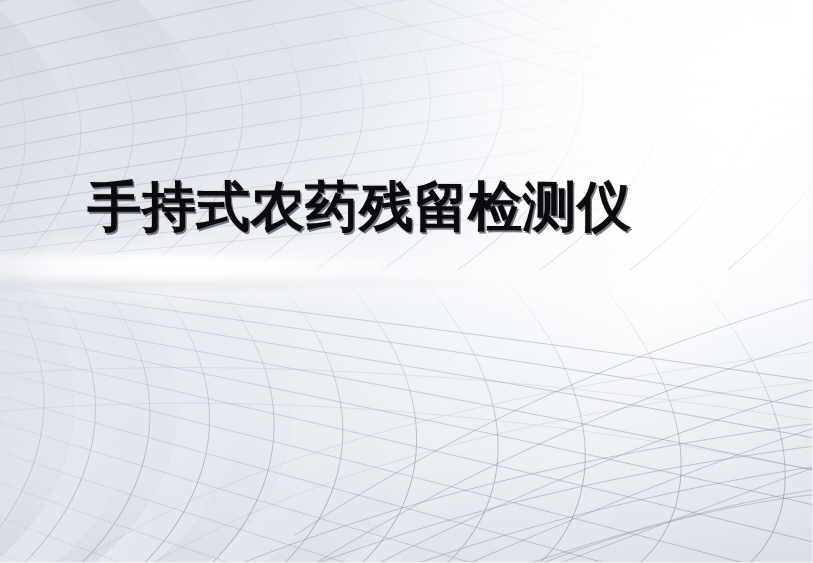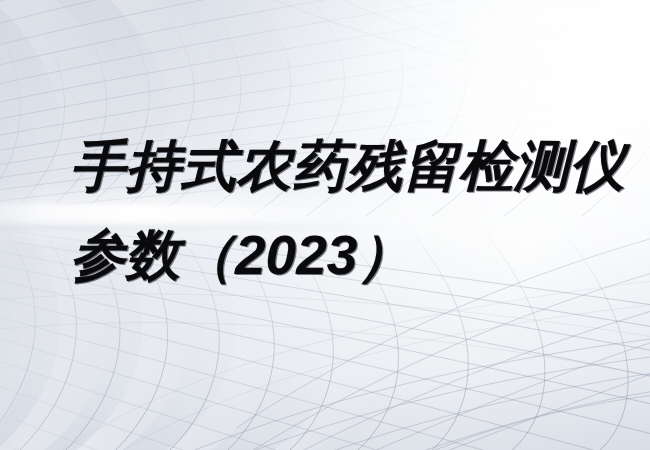--- a/index.html
+++ b/index.html
@@ -119,28 +119,27 @@
   #title-block {
     position: absolute;
     left: 70px;
     top: 122px;
     width: 540px;
   }
 
   .title-line {
     color: #0a0a0c;
     font-weight: 700;
-    font-size: 55px;
+    font-size: 43px;
     line-height: 89px;
     letter-spacing: 0.5px;
     white-space: nowrap;
     text-shadow:
       1.2px 1.2px 0 rgba(20,24,40,0.55),
       0 0 1px rgba(0,0,0,0.35);
-    font-style: italic;
   }
   .title-line.l2 { letter-spacing: 0px; }
 </style>
 </head>
 <body>
 
 <div id="slide">
 
   <div class="bg-layer" id="bg-base"></div>
   <div class="bg-layer" id="bg-bottom"></div>
@@ -300,16 +299,15 @@
 
   <div class="bg-layer" id="bg-glow-tr"></div>
   <div class="bg-layer" id="bg-waist-shadow"></div>
   <div class="bg-layer" id="bg-streak2"></div>
   <div class="bg-layer" id="bg-streak"></div>
   <div class="bg-layer" id="bg-streak3"></div>
   <div class="bg-layer" id="bg-leftshade"></div>
 
   <div id="title-block">
     <div class="title-line l1">手持式农药残留检测仪</div>
-    <div class="title-line l2">参数（2023）</div>
   </div>
 
 </div>
 
 </body></html>

